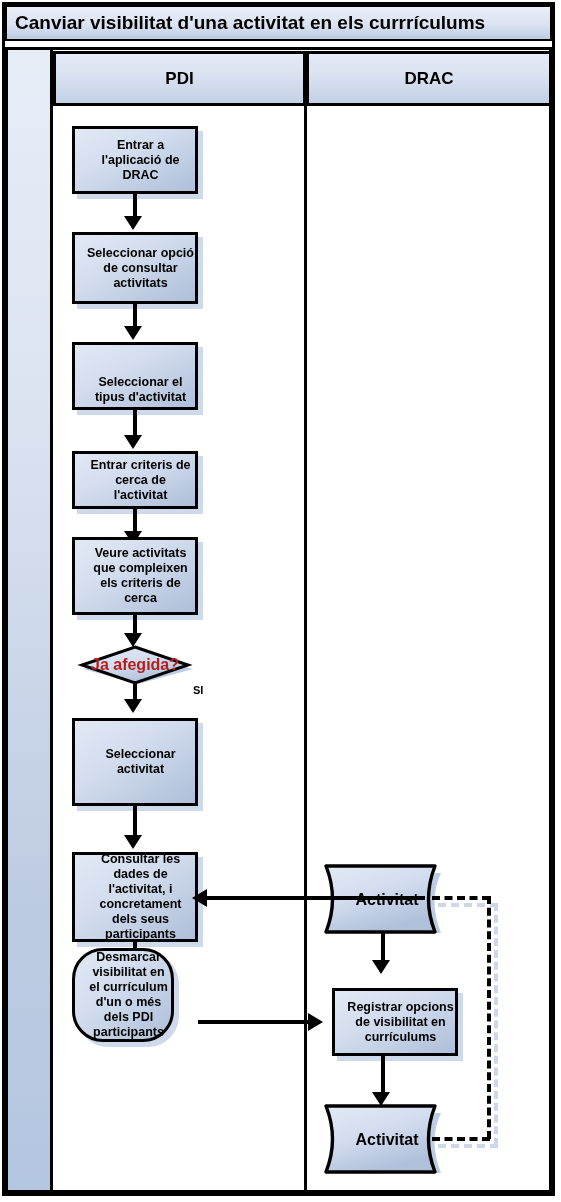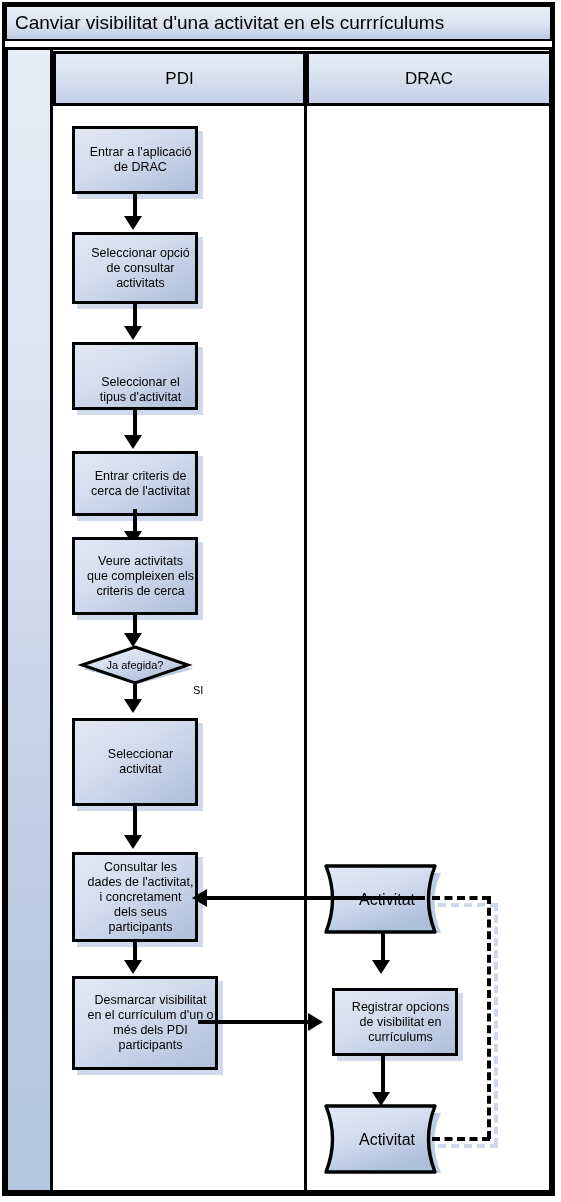--- a/index.html
+++ b/index.html
@@ -9,20 +9,21 @@
   }
   body {
     font-family: "Liberation Sans", sans-serif;
   }
   #canvas {
     position: relative;
     width: 561px;
     height: 1202px;
     background: #ffffff;
     overflow: hidden;
+    font-weight: bold;
   }
 
   
   .outer-frame {
     position: absolute;
     left: 2px;
     top: 2px;
     width: 553px;
     height: 1194px;
     border: 3px solid #000000;
@@ -122,22 +123,22 @@
     position: absolute;
   }
   .decision-wrap svg { display: block; overflow: visible; }
   .decision-label {
     position: absolute;
     left: 0; top: 0;
     width: 100%; height: 100%;
     display: flex;
     align-items: center;
     justify-content: center;
-    font-size: 11px;
-    color: #000000;
+    font-size: 16px;
+    color: #b91c1c;
     pointer-events: none;
   }
 
   
   .datastore {
     position: absolute;
   }
   .datastore svg { display: block; overflow: visible; }
   .datastore .ds-label {
     position: absolute;
@@ -231,21 +232,21 @@
   </div>
   <div class="conn conn-v" style="left:133px; top:304px; height:26px;"></div>
   <div class="arrow-down" style="left:124px; top:326px;"></div>
 
   <div class="shape process" style="left:72px; top:342px; width:126px; height:68px;align-items:flex-end;">
     <span class="label">Seleccionar el tipus d'activitat</span>
   </div>
   <div class="conn conn-v" style="left:133px; top:410px; height:29px;"></div>
   <div class="arrow-down" style="left:124px; top:435px;"></div>
 
-  <div class="shape process" style="left:72px; top:451px; width:126px; height:65px;">
+  <div class="shape process" style="left:72px; top:451px; width:126px; height:58px;">
     <span class="label">Entrar criteris de cerca de l'activitat</span>
   </div>
   <div class="conn conn-v" style="left:133px; top:509px; height:26px;"></div>
   <div class="arrow-down" style="left:124px; top:531px;"></div>
 
   <div class="shape process" style="left:72px; top:537px; width:126px; height:78px;">
     <span class="label">Veure activitats que compleixen els criteris de cerca</span>
   </div>
   <div class="conn conn-v" style="left:133px; top:615px; height:22px;"></div>
   <div class="arrow-down" style="left:124px; top:633px;"></div>
@@ -273,21 +274,21 @@
   </div>
   <div class="conn conn-v" style="left:133px; top:806px; height:33px;"></div>
   <div class="arrow-down" style="left:124px; top:835px;"></div>
 
   <div class="shape process" style="left:72px; top:852px; width:126px; height:90px;">
     <span class="label">Consultar les dades de l'activitat, i concretament dels seus participants</span>
   </div>
   <div class="conn conn-v" style="left:133px; top:942px; height:22px;"></div>
   <div class="arrow-down" style="left:124px; top:960px;"></div>
 
-  <div class="shape process" style="left:72px; top:976px; width:146px; height:94px;">
+  <div class="shape process" style="left:72px; top:948px; width:102px; height:94px;border-radius:31px;">
     <span class="label">Desmarcar visibilitat en el currículum d'un o més dels PDI participants</span>
   </div>
 
   <div class="datastore" style="left:322px; top:860px; width:130px; height:80px;">
     <svg width="130" height="80" viewBox="0 0 130 80">
       <defs>
         <linearGradient id="gradDsTop" x1="0" y1="0" x2="0.5" y2="1">
           <stop offset="0%" stop-color="#e3eaf5"></stop>
           <stop offset="50%" stop-color="#d2dcee"></stop>
           <stop offset="100%" stop-color="#aec0da"></stop>

